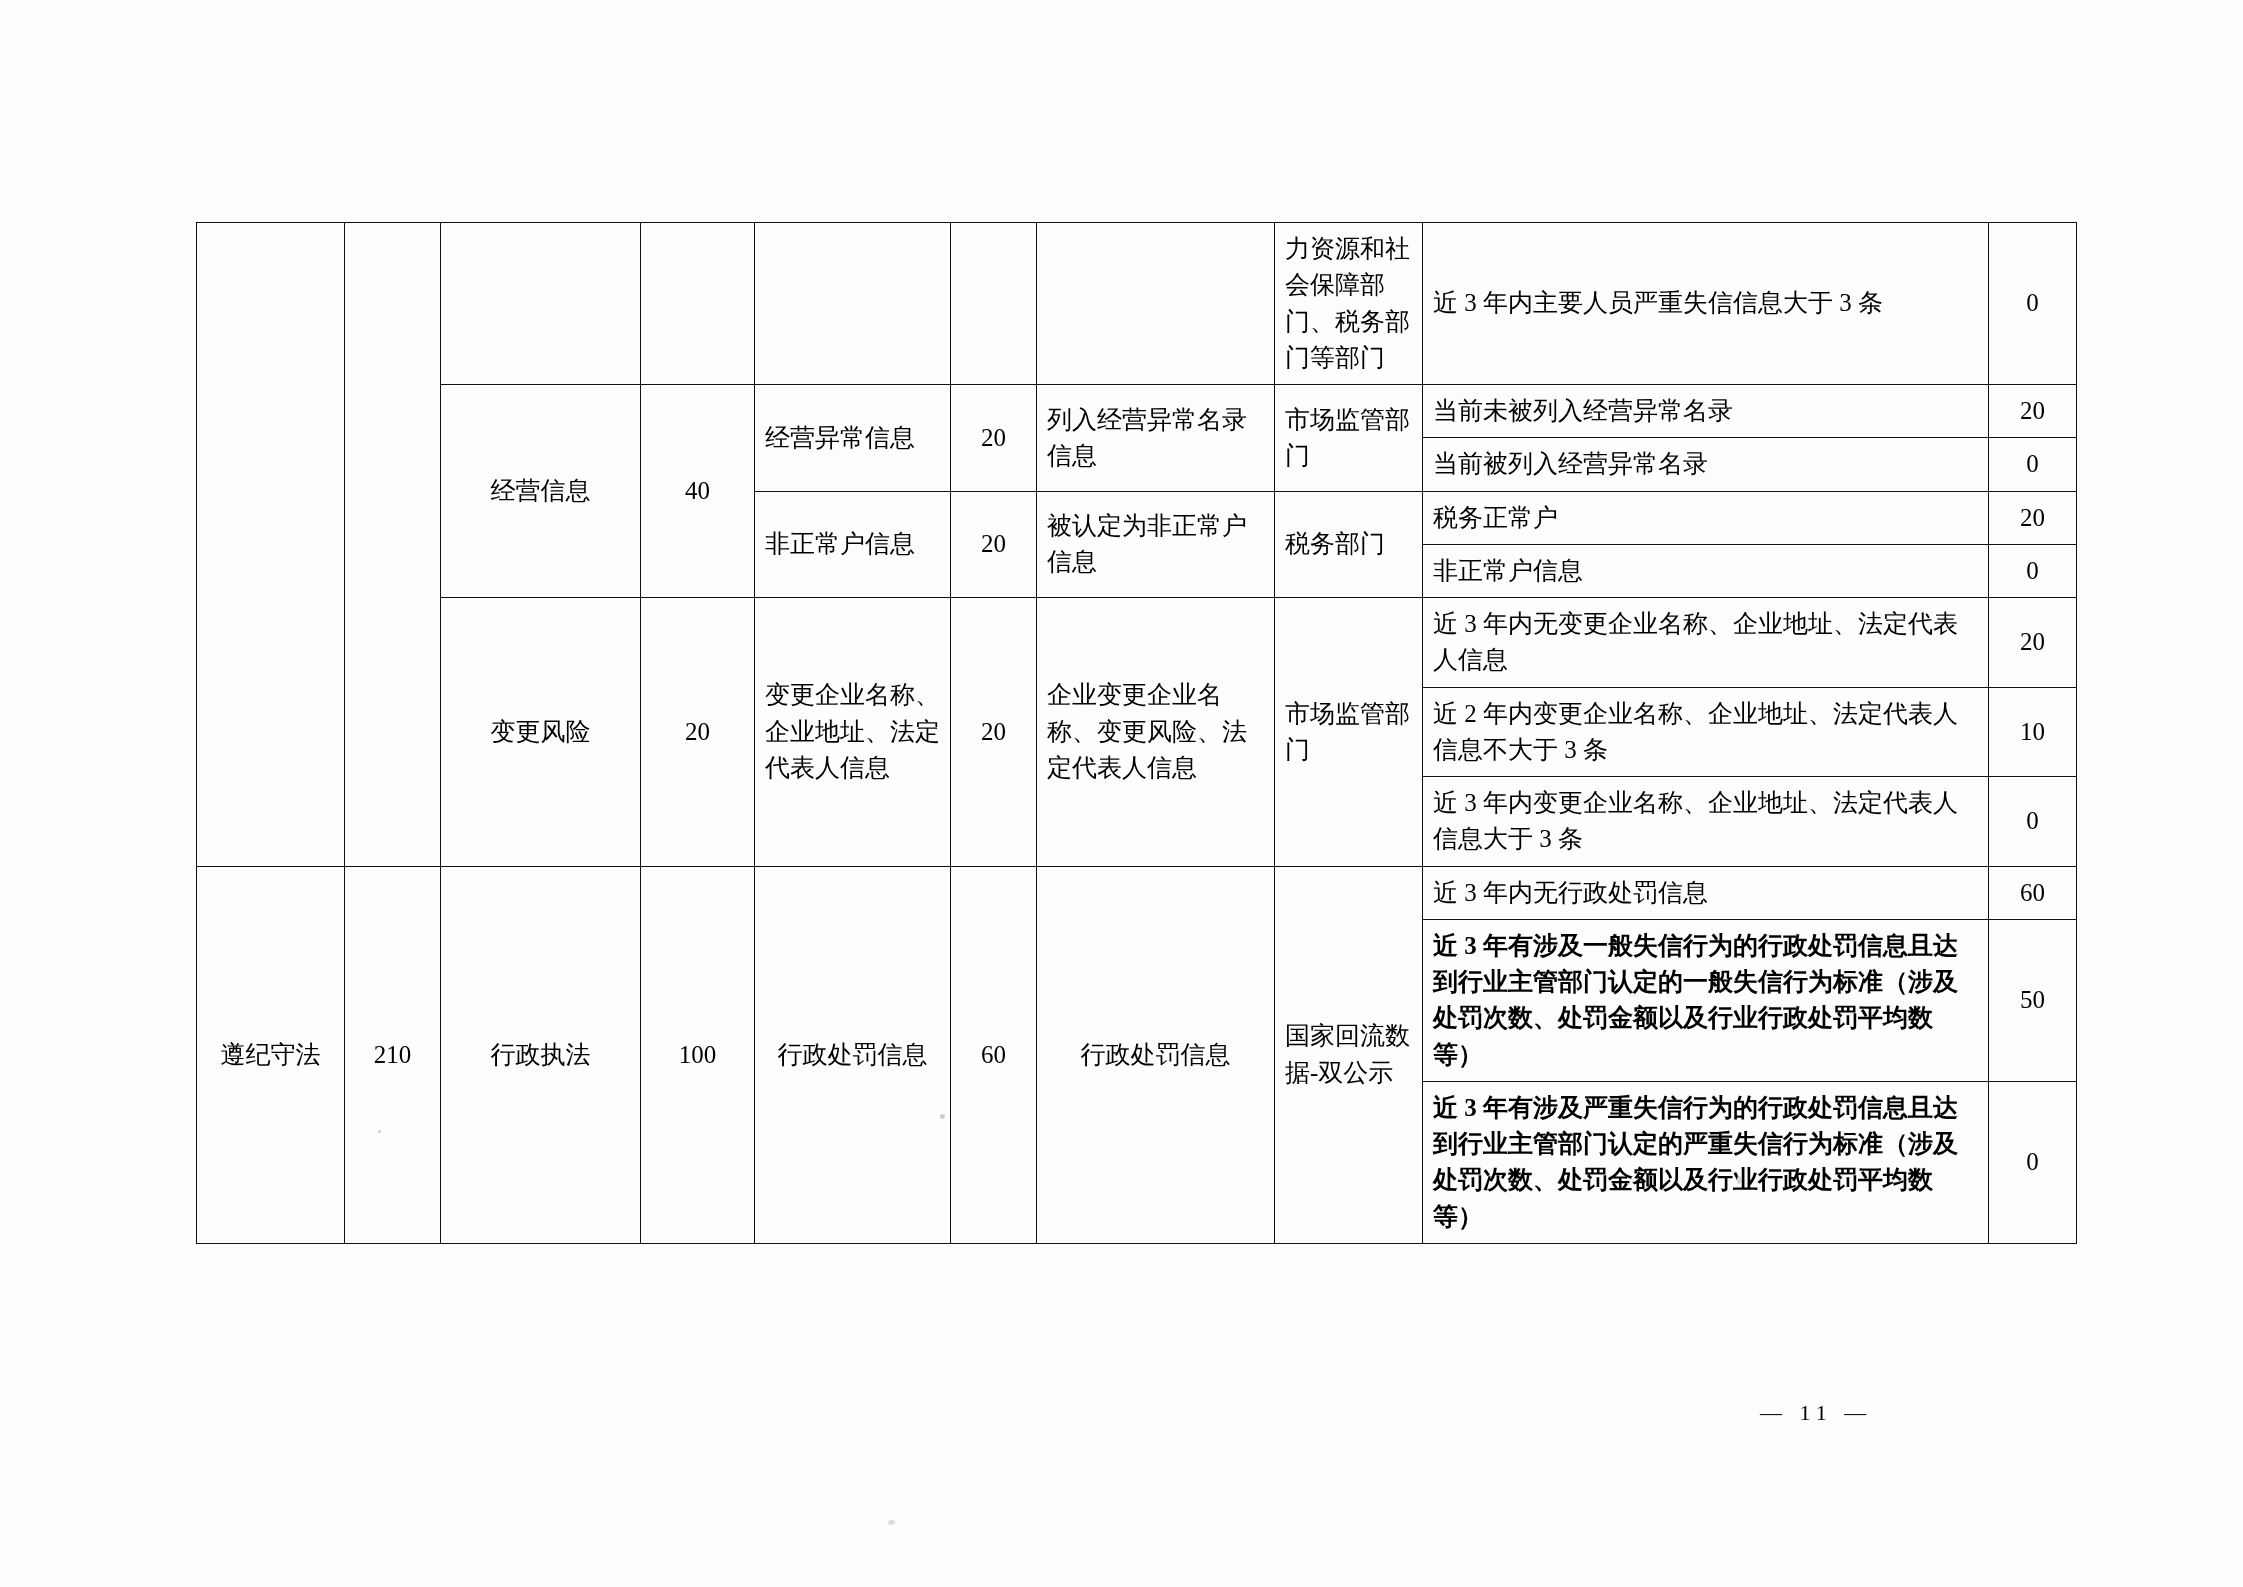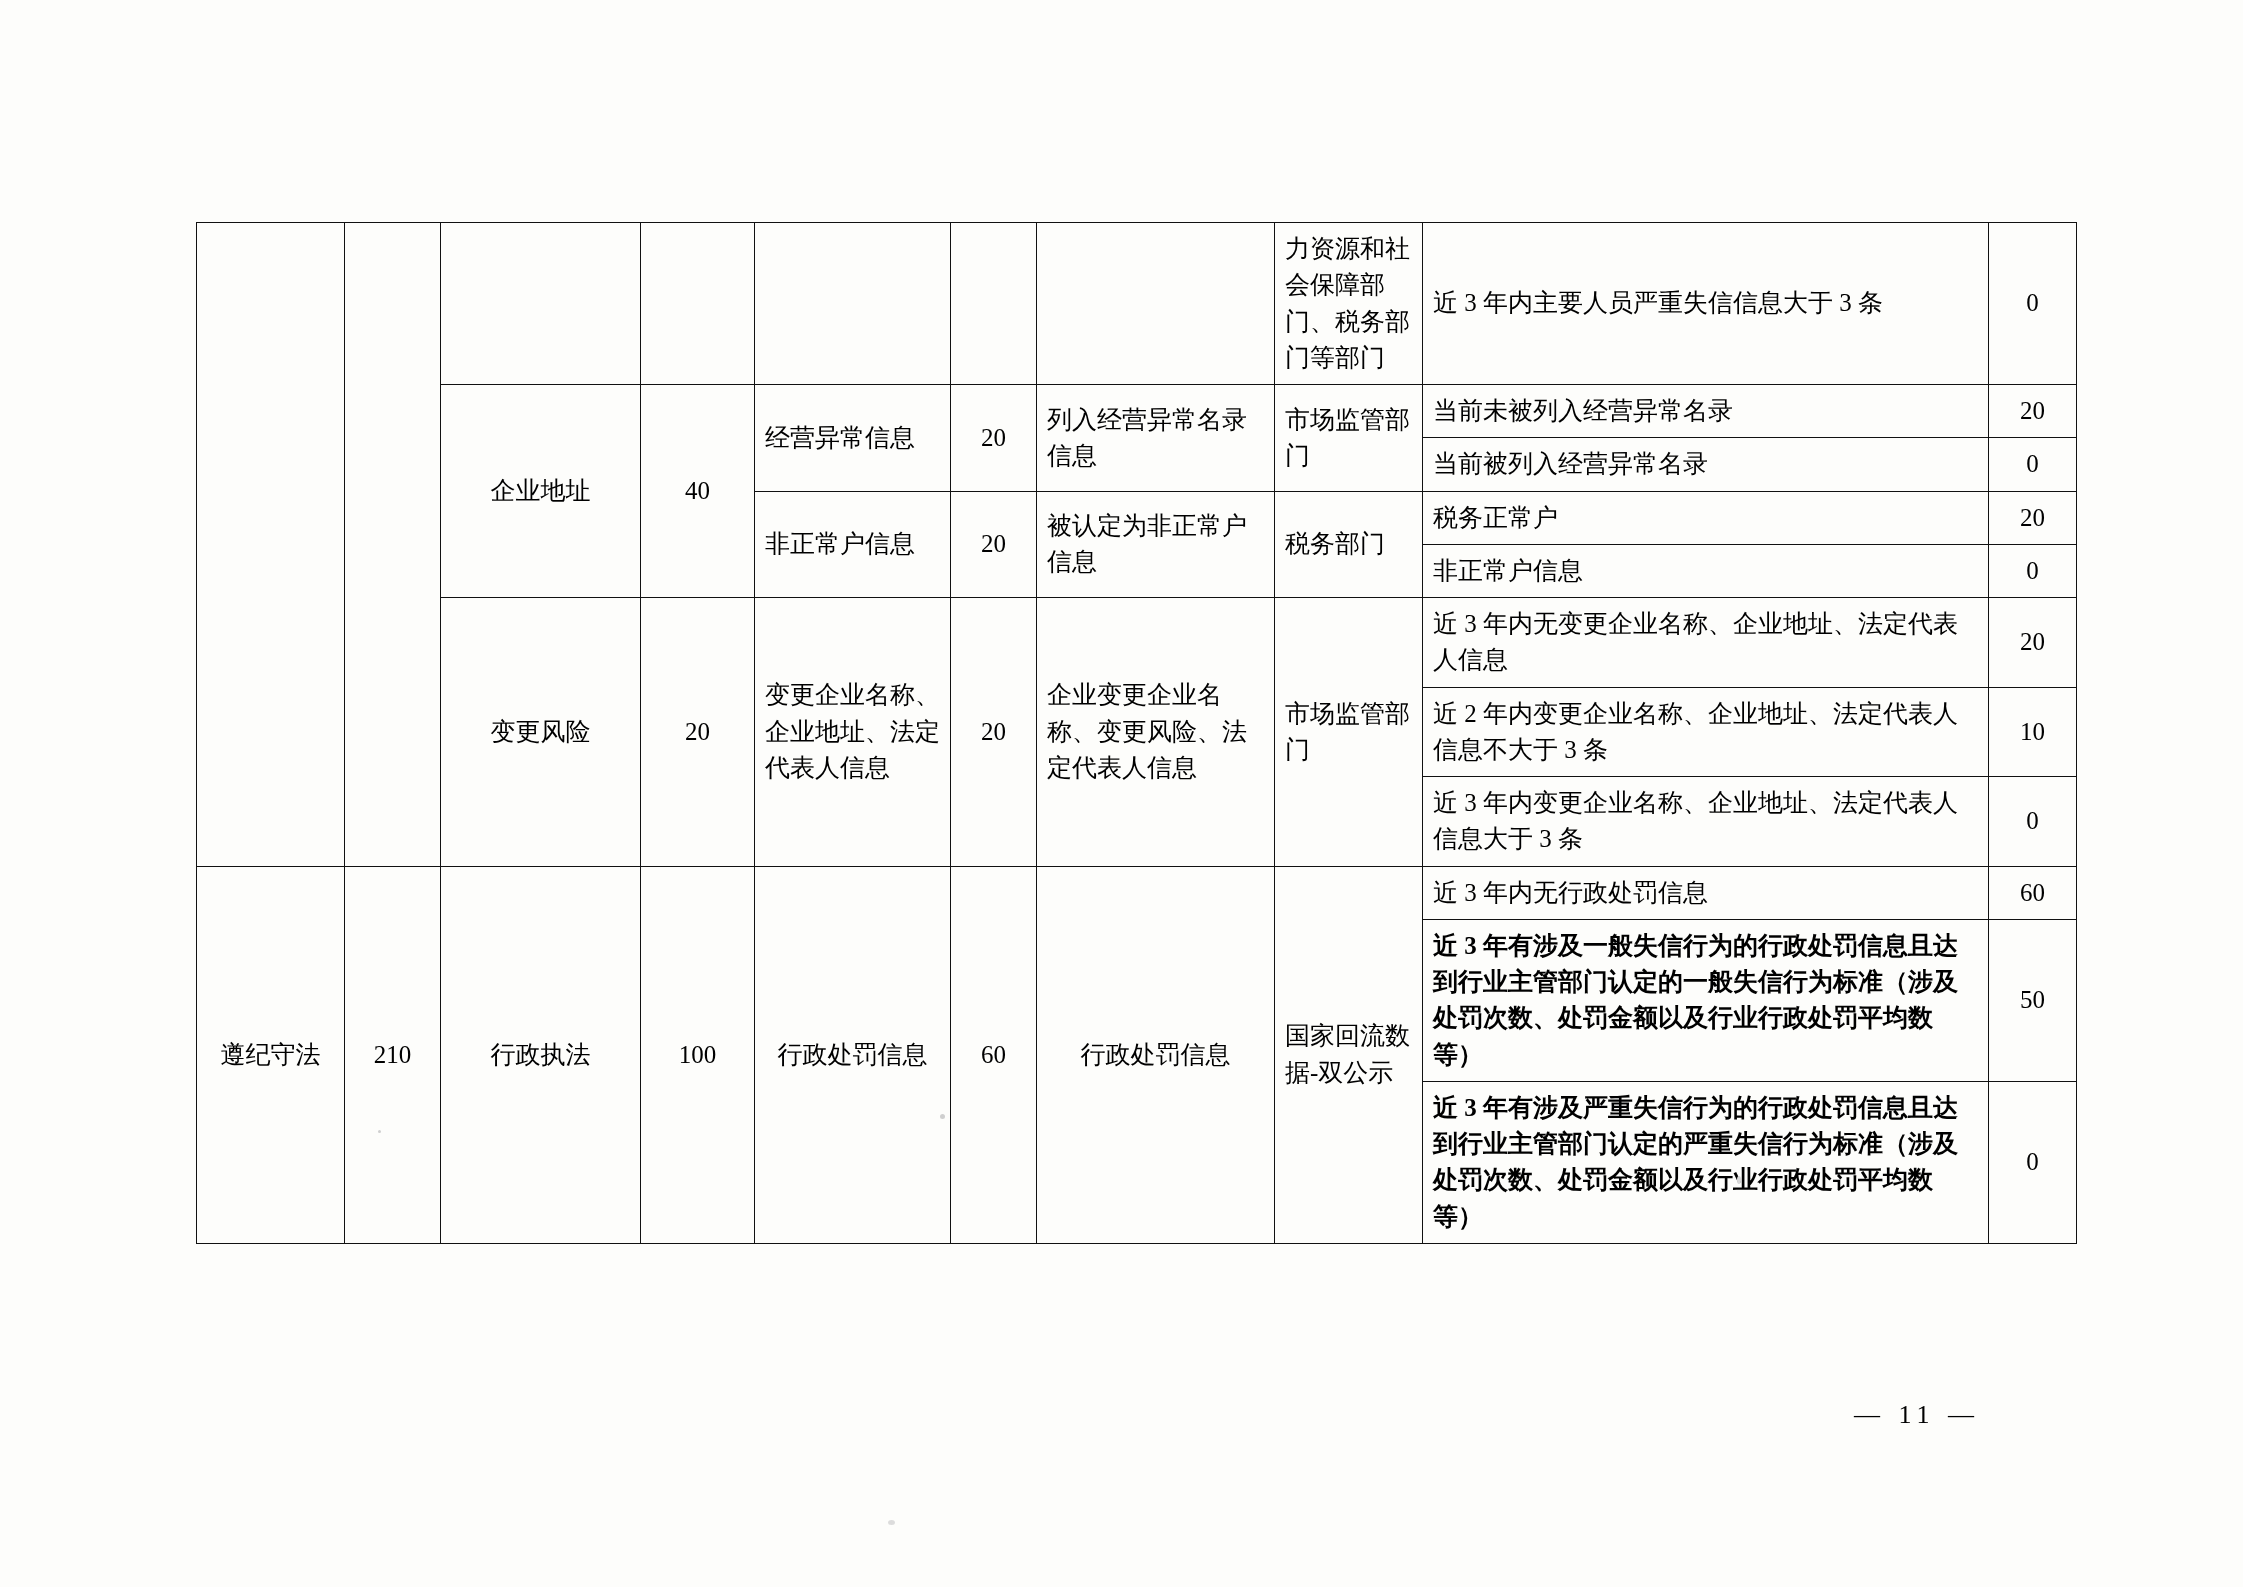--- a/index.html
+++ b/index.html
@@ -41,22 +41,22 @@
   }
   .c-center { text-align: center; }
   .c-left { text-align: left; }
   .num { text-align: center; font-size: 25px; }
   .tall-pad { padding-top: 14px; padding-bottom: 14px; font-weight: bold; }
   .page-number {
     position: absolute;
     left: 1760px;
     top: 1400px;
     width: 220px;
-    text-align: right;
-    font-size: 26px;
+    text-align: left;
+    font-size: 22px;
     letter-spacing: 6px;
     font-family: "Liberation Serif", "DejaVu Serif", serif;
   }
   .speck {
     position: absolute;
     background: #cfcfcf;
     border-radius: 50%;
   }
   .s1 { left: 940px; top: 1114px; width: 5px; height: 5px; }
   .s2 { left: 888px; top: 1520px; width: 7px; height: 5px; background:#dcdcdc; }
@@ -90,21 +90,21 @@
         <td class="c-center"></td>
         <td class="c-center"></td>
         <td class="c-center"></td>
         <td class="c-center"></td>
         <td class="c-left">力资源和社会保障部门、税务部门等部门</td>
         <td class="c-left">近 3 年内主要人员严重失信信息大于 3 条</td>
         <td class="num">0</td>
       </tr>
 
       <tr>
-        <td class="c-center" rowspan="4">企业地址</td>
+        <td class="c-center" rowspan="4">经营信息</td>
         <td class="c-center" rowspan="4">40</td>
         <td class="c-left" rowspan="2">经营异常信息</td>
         <td class="c-center" rowspan="2">20</td>
         <td class="c-left" rowspan="2">列入经营异常名录信息</td>
         <td class="c-left" rowspan="2">市场监管部门</td>
         <td class="c-left">当前未被列入经营异常名录</td>
         <td class="num">20</td>
       </tr>
 
       <tr>

